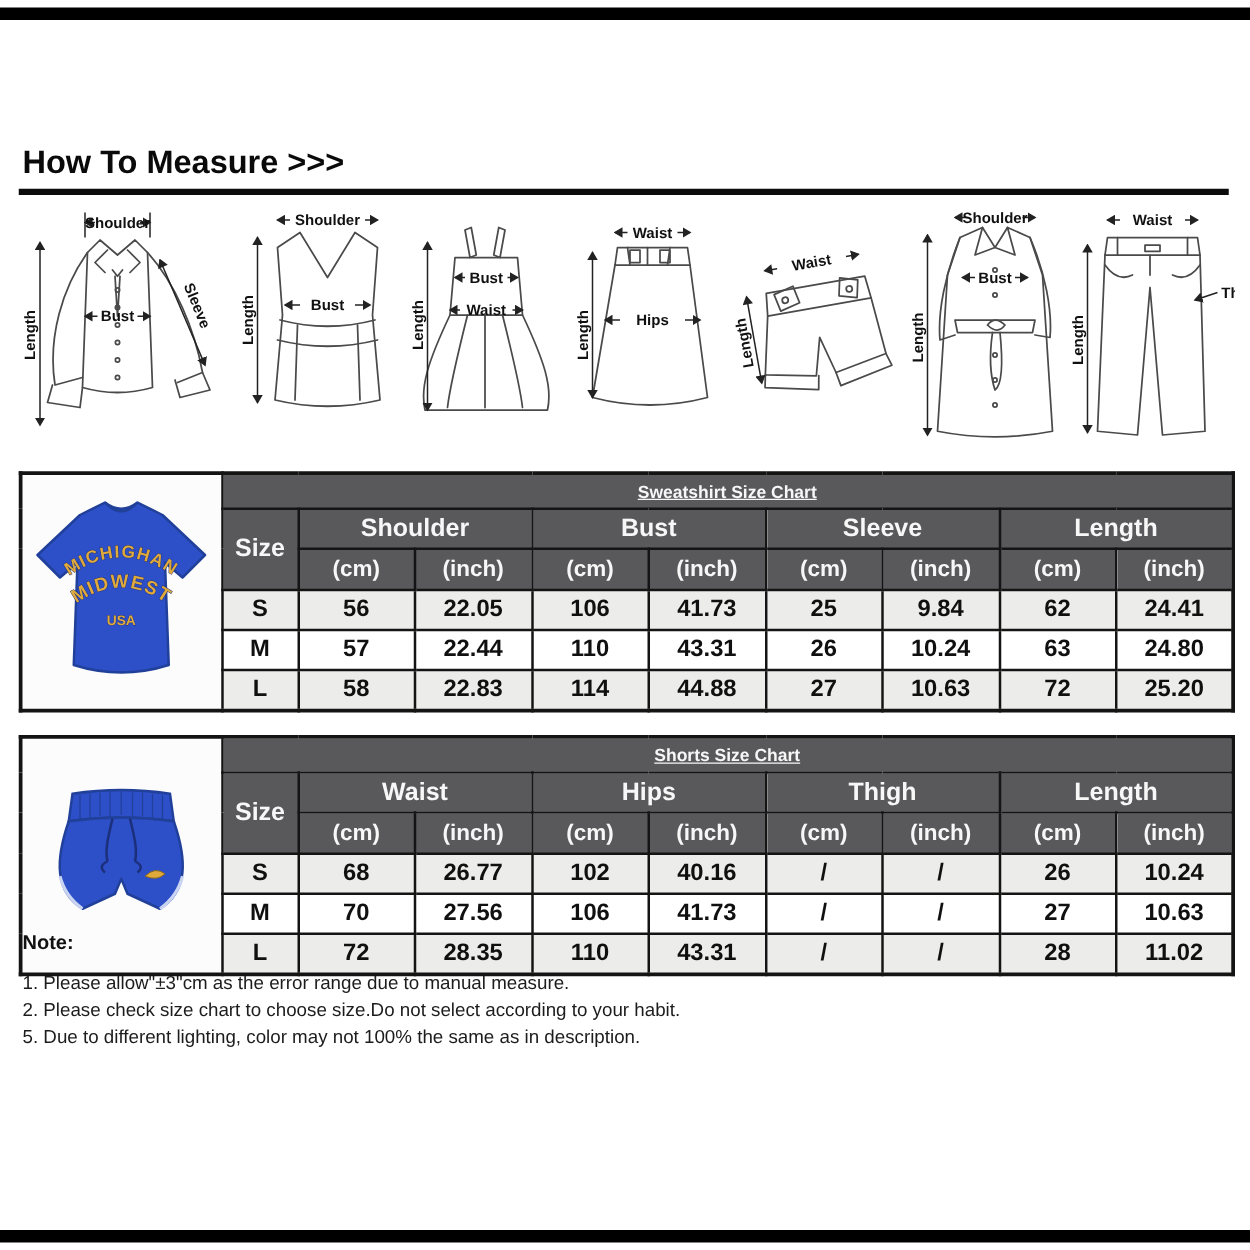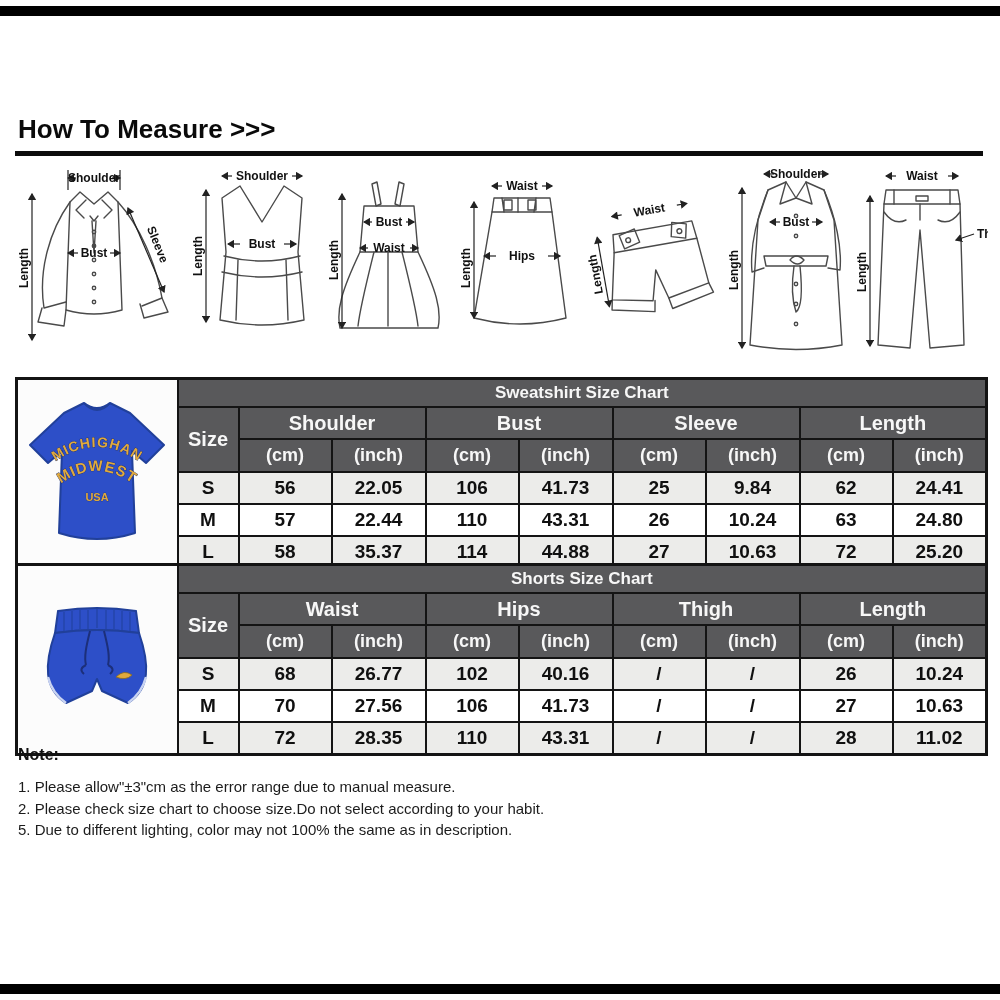--- a/index.html
+++ b/index.html
@@ -16,31 +16,31 @@
   }
   .divider{position:absolute;left:15px;top:151px;width:968px;height:5px;background:#0c0c0c;}
   .diagrams{position:absolute;left:12px;top:160px;width:976px;height:205px;}
   .diagrams svg{display:block;}
   .mlabel{font-family:"Liberation Sans",sans-serif;font-size:12px;font-weight:700;fill:#111;}
   .outline{fill:none;stroke:#4a4a4a;stroke-width:1.4;stroke-linejoin:round;stroke-linecap:round;}
   .mline{stroke:#222;stroke-width:1.2;fill:none;}
 
   .chart-block{position:absolute;left:15px;}
   .block-1{top:377px;}
-  .block-2{top:563px;border-radius:12px;}
+  .block-2{top:588px;border-radius:12px;}
   table.size-table{
     border-collapse:collapse;table-layout:fixed;width:970px;
     border:3px solid #141414;
   }
   table.size-table td{
     border:2px solid #141414;text-align:center;vertical-align:middle;
     padding:0;overflow:hidden;
   }
   td.hd{background:#59595b;color:#f7f7f7;font-weight:700;}
-  td.tbl-title{font-size:17px;height:26px;}
+  td.tbl-title{font-size:14px;height:26px;text-decoration:underline;}
   td.grp{font-size:20px;height:30px;}
   td.unit{font-size:18px;height:31px;}
   td.size-head{font-size:20px;}
   td.data{font-size:19px;font-weight:700;color:#101010;height:30px;}
   tr.alt td.data{background:#ececea;}
   tr.plain td.data{background:#ffffff;}
   td.img-cell{background:#fcfcfc;}
 
   .notes{position:absolute;left:18px;top:746px;width:965px;}
   .notes-heading{font-size:16px;font-weight:700;margin-bottom:12px;}
@@ -257,21 +257,21 @@
     <td class="data">110</td>
     <td class="data">43.31</td>
     <td class="data">26</td>
     <td class="data">10.24</td>
     <td class="data">63</td>
     <td class="data">24.80</td>
   </tr>
   <tr class="alt">
     <td class="data">L</td>
     <td class="data">58</td>
-    <td class="data">35.37</td>
+    <td class="data">22.83</td>
     <td class="data">114</td>
     <td class="data">44.88</td>
     <td class="data">27</td>
     <td class="data">10.63</td>
     <td class="data">72</td>
     <td class="data">25.20</td>
   </tr>
 </tbody>
     </table>
 </div>

